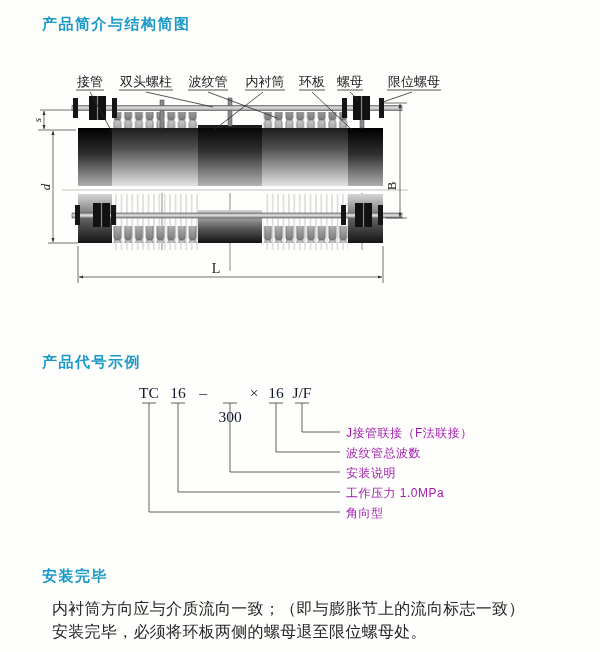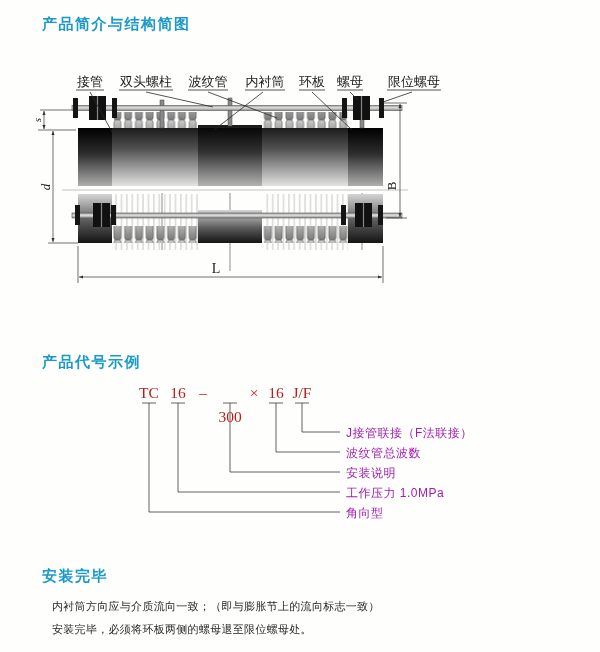--- a/index.html
+++ b/index.html
@@ -10,30 +10,30 @@
   }
   .sec-title{
     position:absolute;left:38px;margin:4px;
     font-size:15px;font-weight:bold;letter-spacing:1.5px;
     color:#1b9ac8;
   }
   #diagram-svg{position:absolute;left:0;top:0;z-index:0;}
   .tok{
     position:absolute;transform:translateX(-50%);
     font-family:"Liberation Serif", serif;
-    font-size:15.5px;color:#b91c1c;white-space:nowrap;z-index:2;
+    font-size:15.5px;color:#0f172a;white-space:nowrap;z-index:2;
   }
   .callout-label{
     position:absolute;left:346px;
     font-size:12px;color:#a21caf;white-space:nowrap;z-index:2;
     letter-spacing:0.5px;
   }
   .install-line{
     position:absolute;left:52px;margin:0;
-    font-size:11px;color:#262626;white-space:nowrap;
+    font-size:16px;color:#262626;white-space:nowrap;
     letter-spacing:0.3px;
   }
 </style>
 </head>
 <body>
 
 <div>
 
   <h2 class="sec-title" style="top:11px">产品简介与结构简图</h2>
 

